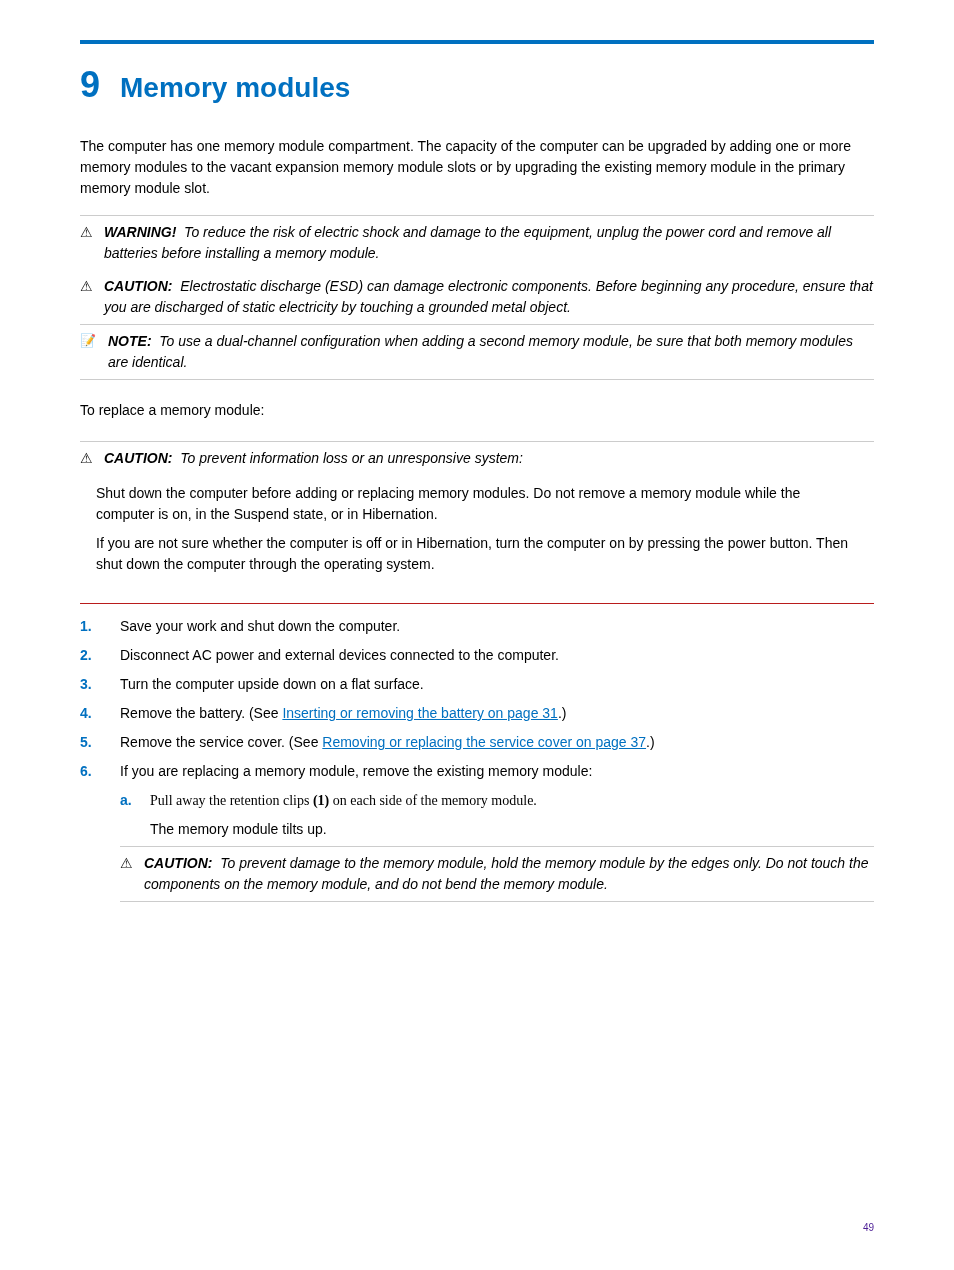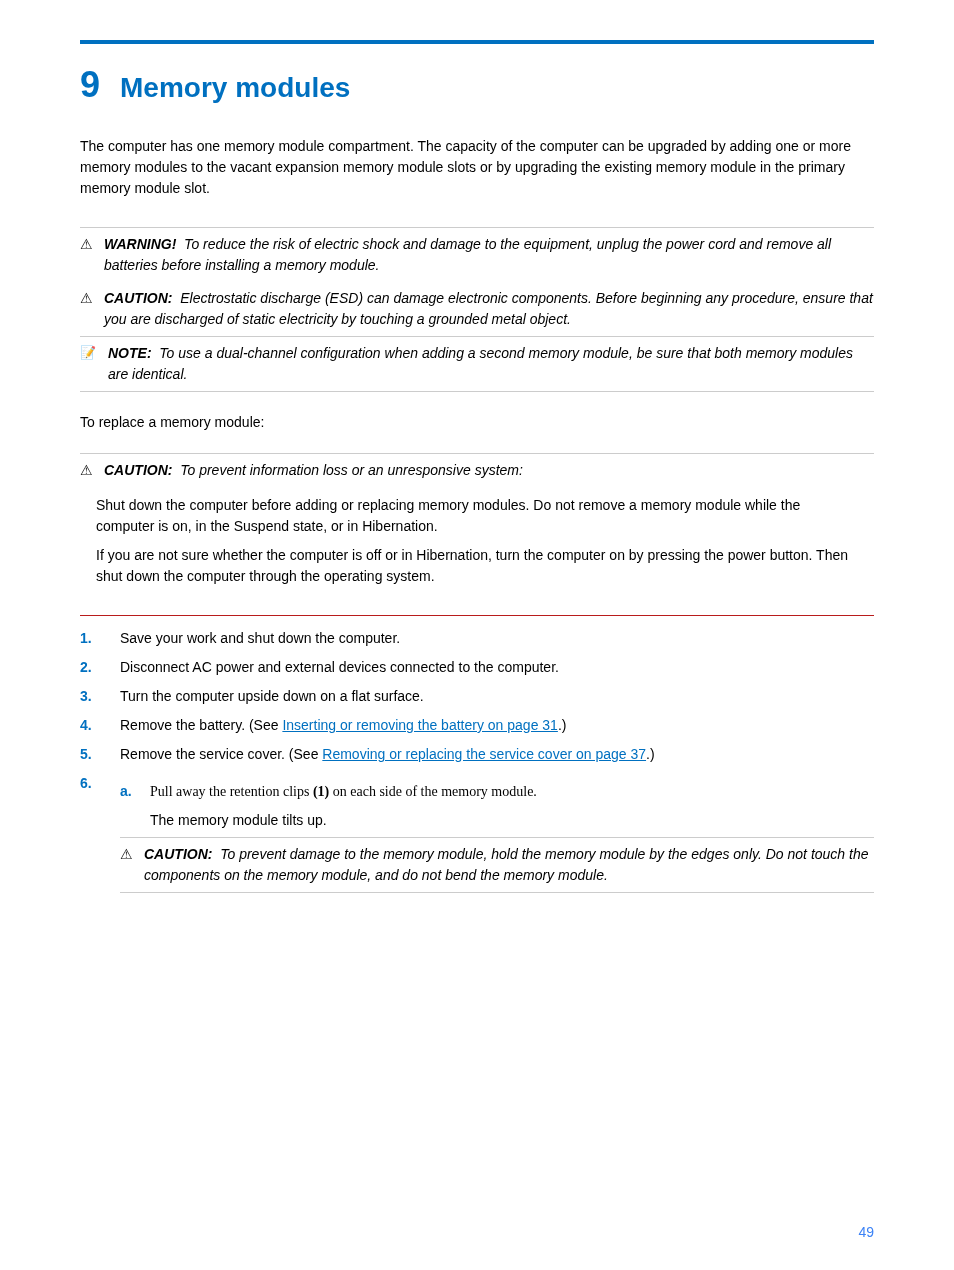--- a/index.html
+++ b/index.html
@@ -42,21 +42,21 @@
       margin-right: 20px;
     }
 
     .chapter-title {
       font-size: 28px;
       font-weight: bold;
       color: #0070c0;
     }
 
     .intro-text {
-      margin-bottom: 28px;
+      margin-bottom: 16px;
       line-height: 1.5;
       color: #000;
     }
 
     .notice-content {
       line-height: 1.5;
       font-style: italic;
     }
 
     .notice-row {
@@ -169,24 +169,24 @@
       border-top: 1px solid #ccc;
       border-bottom: 1px solid #ccc;
       padding: 6px 0;
       display: flex;
       align-items: flex-start;
       gap: 8px;
     }
 
     .page-number {
       position: absolute;
-      bottom: 30px;
+      bottom: 37px;
       right: 80px;
-      font-size: 14px;
-      color: #3b82f6;
+      font-size: 10px;
+      color: #4c1d95;
     }
 
     .bold {
       font-weight: bold;
     }
 
     .blue-text {
       color: #0070c0;
     }
   </style>
@@ -259,20 +259,21 @@
       <span class="list-number blue-text">4.</span>
       <span class="list-text">Remove the battery. (See <a href="#">Inserting or removing the battery on page 31</a>.)</span>
     </li>
     <li>
       <span class="list-number blue-text">5.</span>
       <span class="list-text">Remove the service cover. (See <a href="#">Removing or replacing the service cover on page 37</a>.)</span>
     </li>
     <li>
       <span class="list-number blue-text">6.</span>
       <span class="list-text">
+        <span>If you are replacing a memory module, remove the existing memory module:</span>
         
         <ol class="sub-list">
           <li>
             <span class="sub-label blue-text bold">a.</span>
             <span class="sub-text">Pull away the retention clips <strong>(1)</strong> on each side of the memory module.</span>
           </li>
         </ol>
         <p class="tilts-up-text">The memory module tilts up.</p>
         
         <div class="inner-caution" style="border-top: 1px solid #ccc; border-bottom: 1px solid #ccc; padding: 6px 0; display: flex; align-items: flex-start; gap: 8px; margin-left: 0;">

